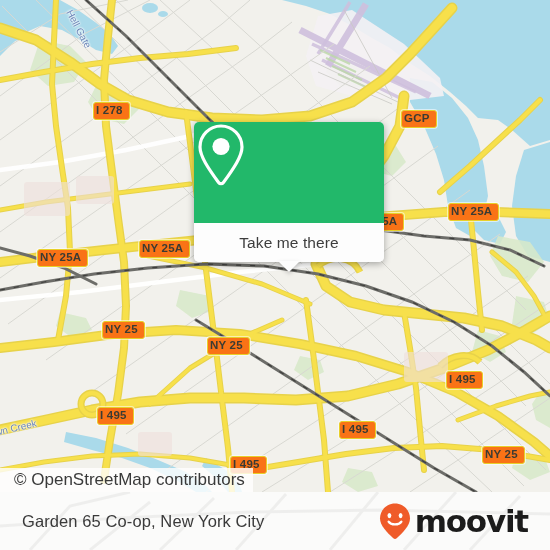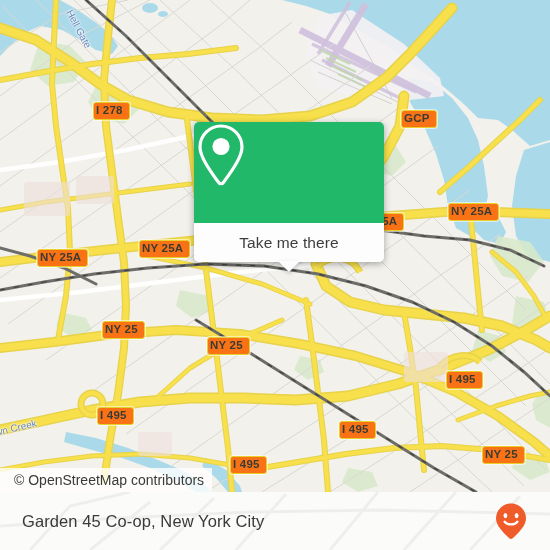--- a/index.html
+++ b/index.html
@@ -97,21 +97,21 @@
   
   #attribution {
     position: absolute;
     left: 0; top: 468px;
     height: 24px;
     padding: 0 8px 0 14px;
     display: flex;
     align-items: center;
     background: rgba(255,255,255,.80);
     color: #3a3a3a;
-    font-size: 14px;
+    font-size: 17px;
     font-family: "Liberation Sans", sans-serif;
     z-index: 45;
     white-space: nowrap;
   }
 
   
   #footer {
     position: absolute;
     left: 0; top: 492px;
     width: 550px; height: 58px;
@@ -399,25 +399,26 @@
         <path d="M90,58 L150,10"></path>
         <path d="M160,58 L214,6"></path>
         <path d="M236,58 L286,2"></path>
         <path d="M330,58 L378,0"></path>
         <path d="M404,58 L456,0"></path>
         <path d="M470,58 L520,4"></path>
         <path d="M0,34 L120,26 L250,20 L380,18 L550,22"></path>
       </g>
     </svg>
 
-    <div id="footer-title">Garden 45 Co-op, New York City</div>
+    <div id="footer-title">Garden 65 Co-op, New York City</div>
 
     <div id="brand">
       <svg width="34" height="38" viewBox="0 0 34 38">
         <path d="M17 1.5 C8.7 1.5 2 8.2 2 16.5 C2 23.5 9 30.5 15.3 36.2 C16.3 37.1 17.7 37.1 18.7 36.2 C25 30.5 32 23.5 32 16.5 C32 8.2 25.3 1.5 17 1.5 Z" fill="#ef5b29"></path>
         <ellipse cx="11.4" cy="13.6" rx="1.9" ry="2.6" fill="#ffffff"></ellipse>
         <ellipse cx="22.6" cy="13.6" rx="1.9" ry="2.6" fill="#ffffff"></ellipse>
         <path d="M10.6 19.6 C13 23.4 21 23.4 23.4 19.6" stroke="#ffffff" stroke-width="2.3" fill="none" stroke-linecap="round"></path>
       </svg>
+      <span id="brand-text">moovit</span>
     </div>
   </div>
 
 </div>
 
 </body></html>

